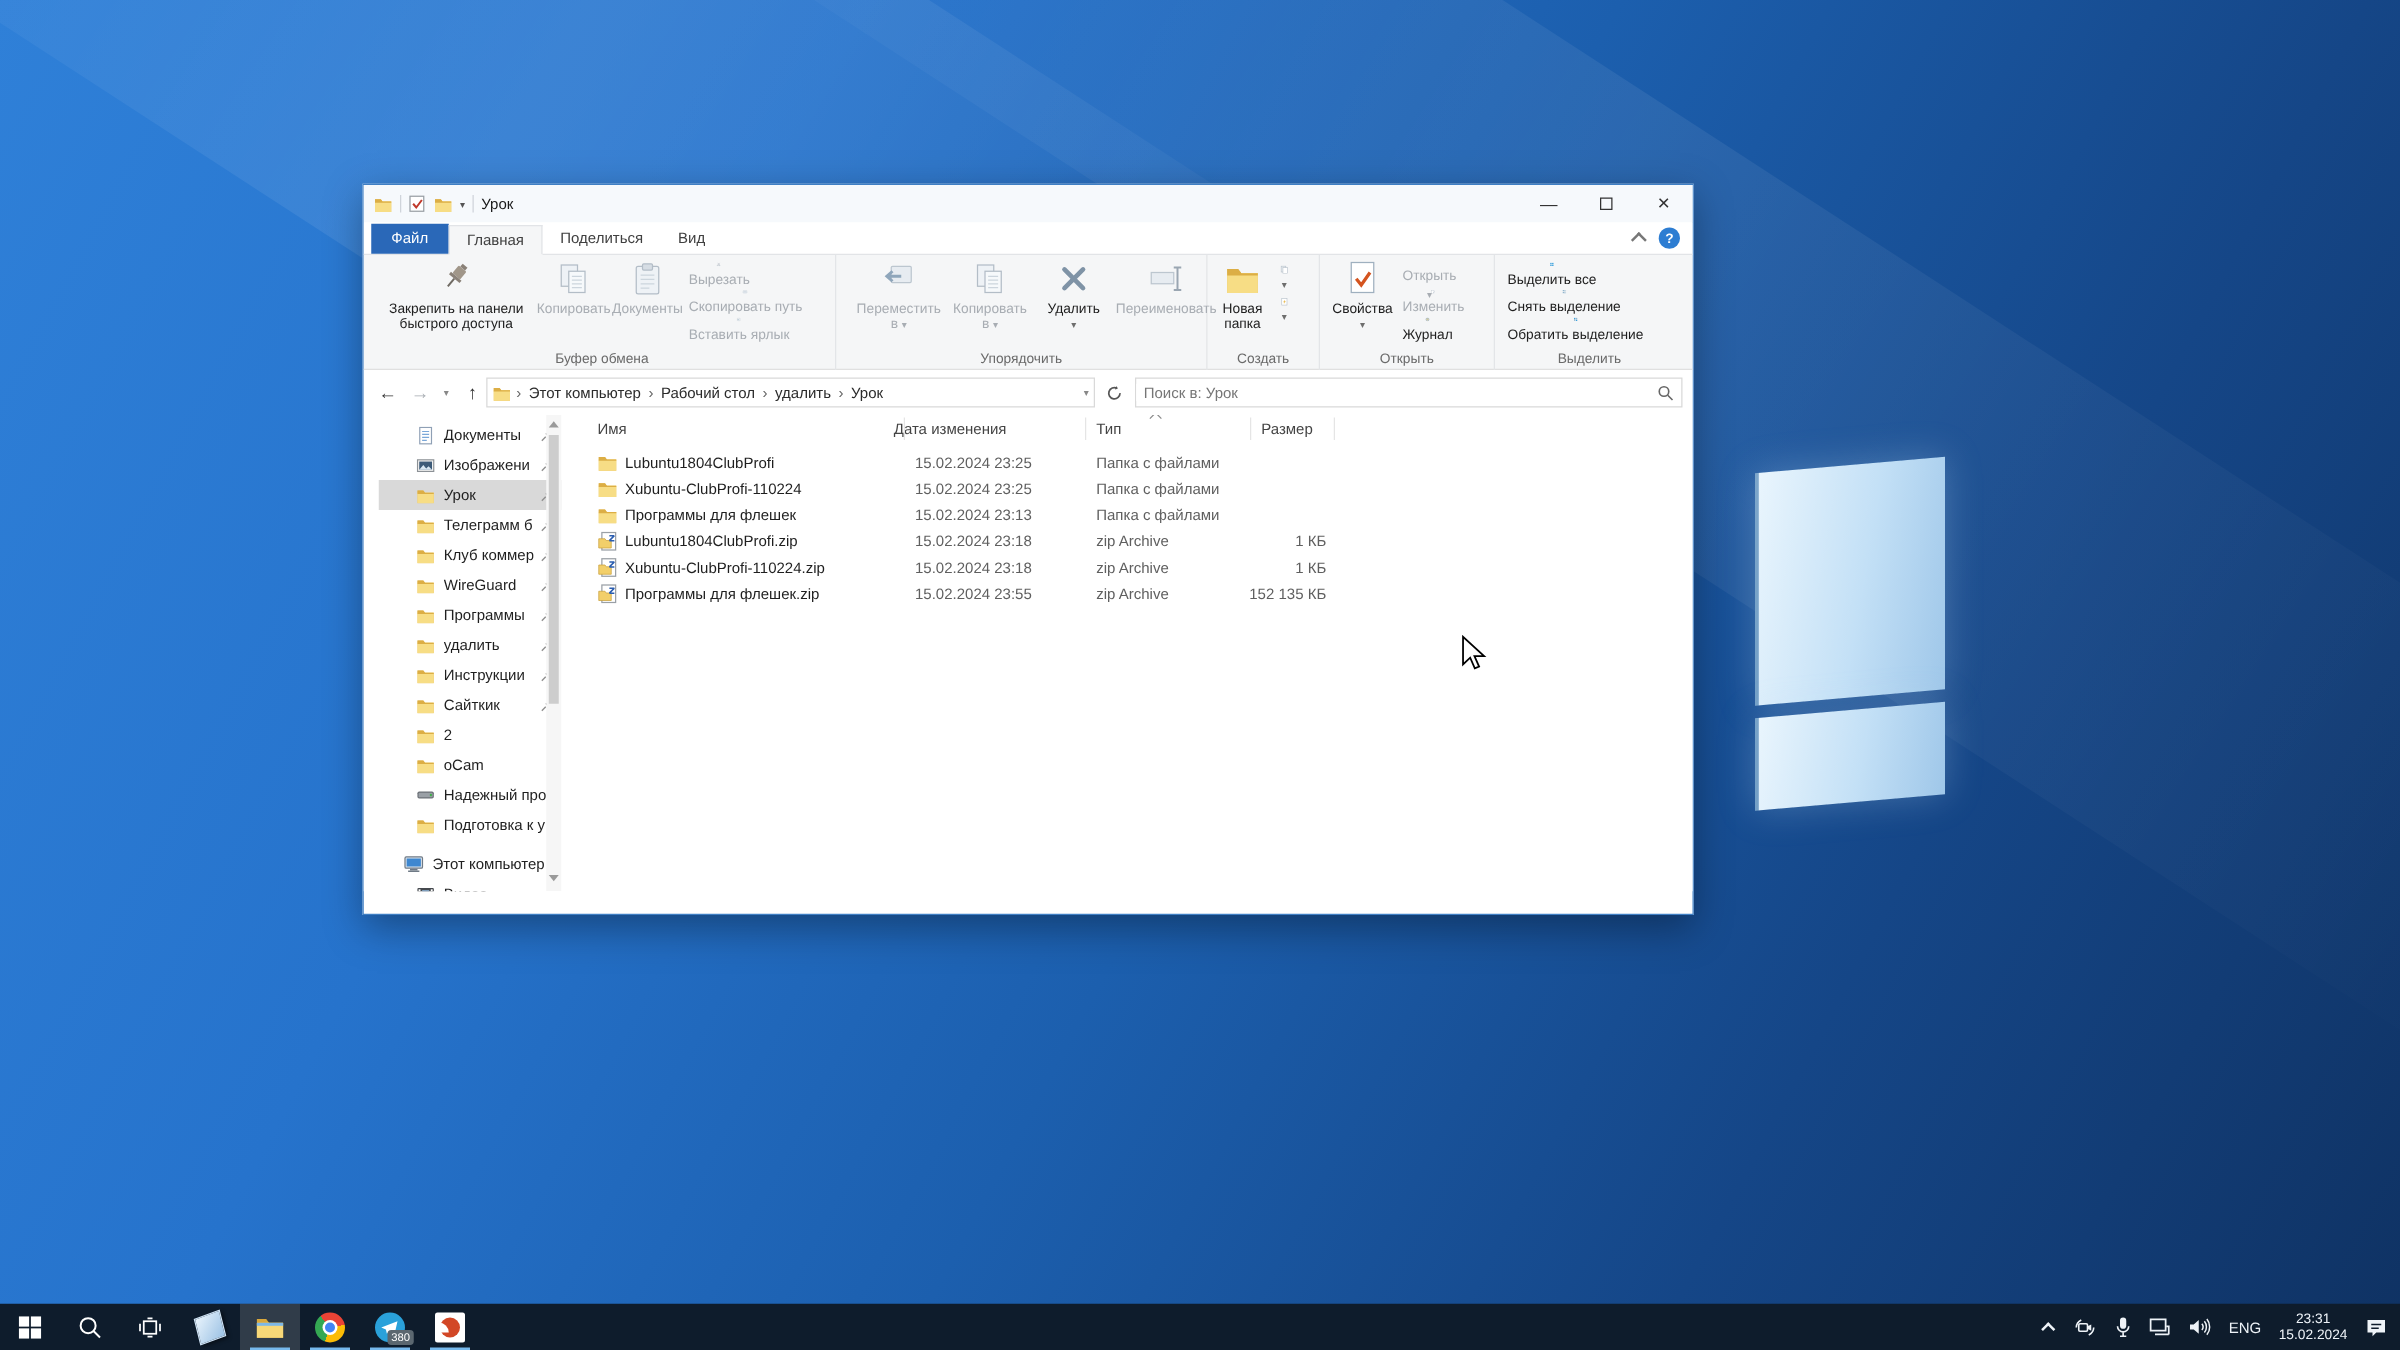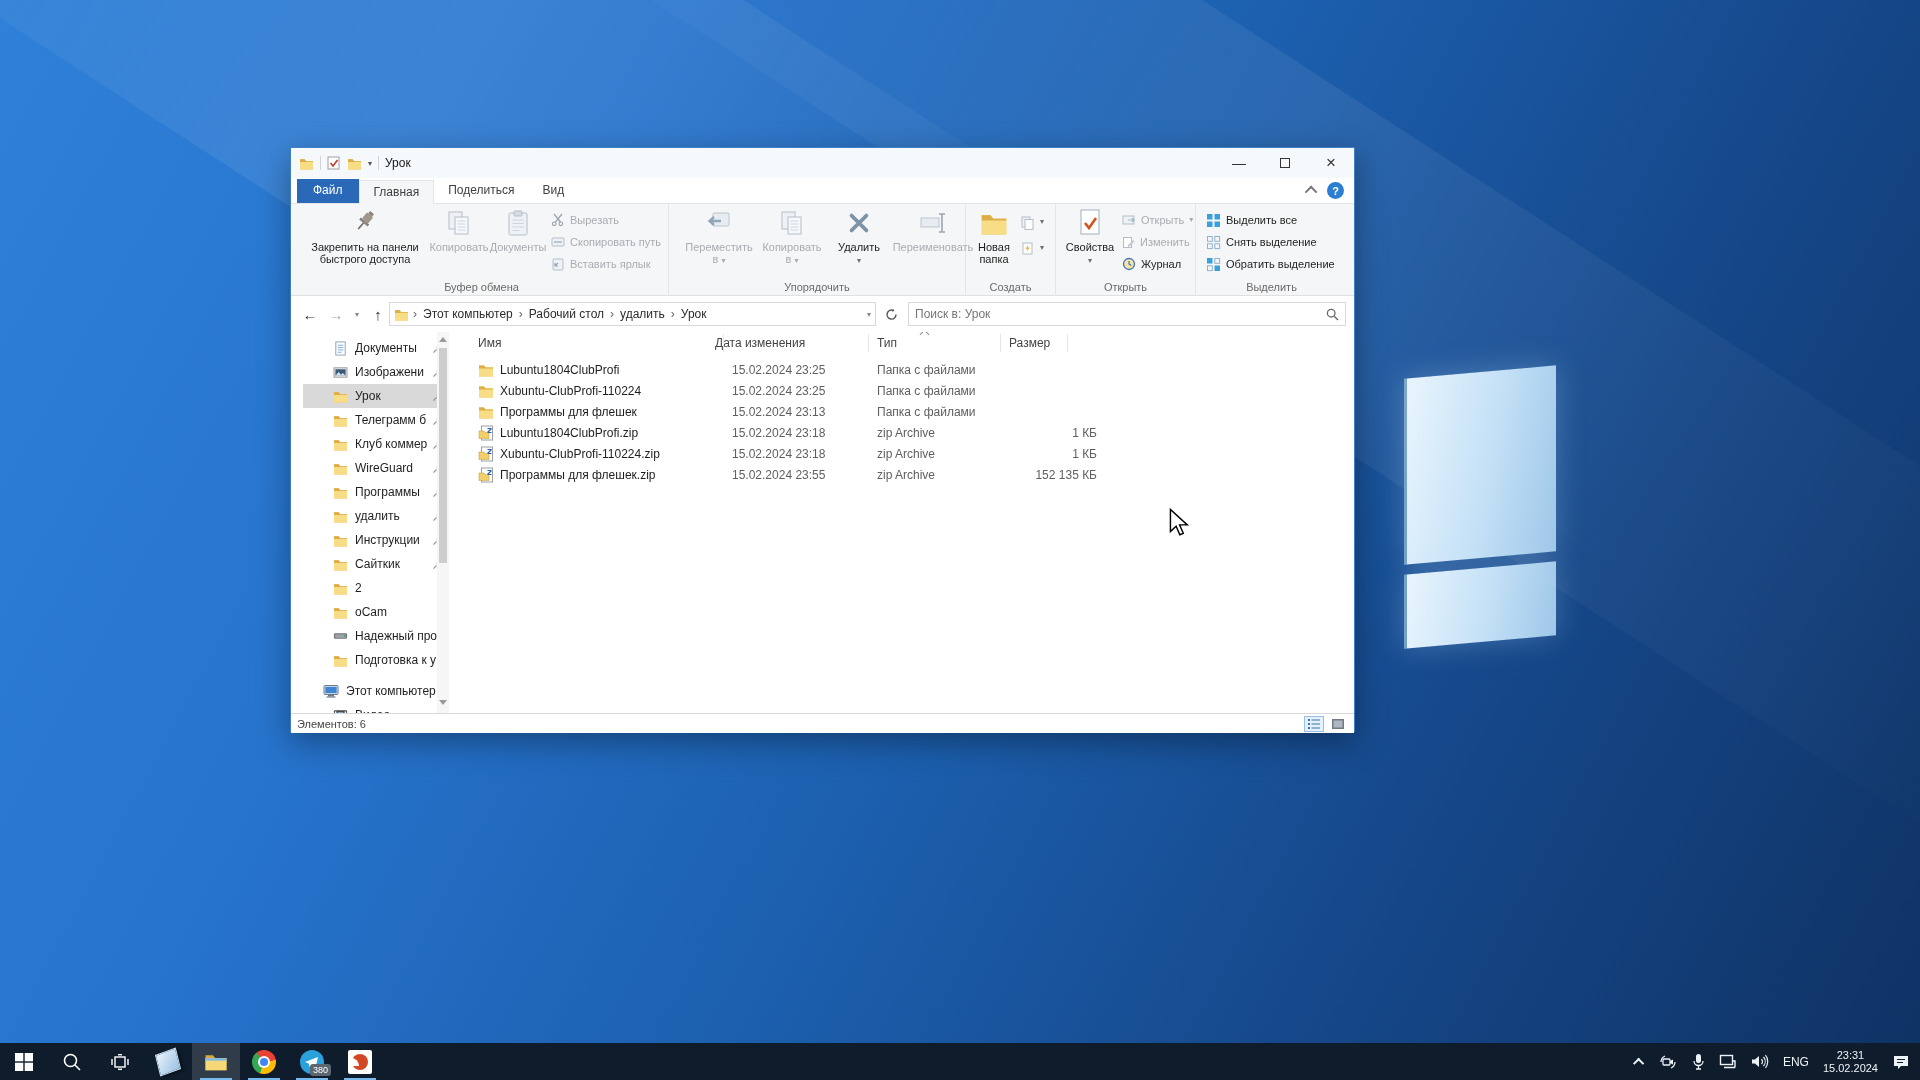--- a/index.html
+++ b/index.html
@@ -40,21 +40,21 @@
   .chev-up { width:9px; height:9px; border-left:2px solid #777; border-top:2px solid #777; transform:rotate(45deg) translateY(2px); }
   .helpbtn { width:17px; height:17px; border-radius:50%; background:#2d7dd2; color:#fff; font-size:11px; font-weight:bold; display:flex; align-items:center; justify-content:center; }
 
   
   .ribbon { position:absolute; left:0; top:56px; width:100%; height:92px; background:#f5f6f7; border-bottom:1px solid #e0e0e0; }
   .grp { position:absolute; top:0; height:92px; border-right:1px solid #e3e5e8; }
   .grplabel { position:absolute; bottom:3px; left:0; width:100%; text-align:center; color:#6a6a6a; font-size:11px; }
   .rbtn { position:absolute; top:4px; display:flex; flex-direction:column; align-items:center; }
   .rlabel { font-size:11px; line-height:12px; text-align:center; color:#1e1e1e; margin-top:3px; }
   .dis { color:#a8adb3 !important; }
-  .rsm { position:absolute; display:flex; align-items:center; gap:5px; font-size:11px; color:#1e1e1e; height:20px; }
+  .rsm { position:absolute; display:flex; align-items:center; gap:5px; font-size:11px; color:#1e1e1e; height:20px;flex-direction:column; }
   .caret { font-size:8px; color:#6e6e6e; line-height:8px; }
   .caret.dis { color:#b5bac0; }
 
   
   .addressbar { position:absolute; left:0; top:148px; width:100%; height:36px; background:#fff; display:flex; align-items:center; }
   .navbtn { display:flex; align-items:center; justify-content:center; width:26px; height:26px; font-size:15px; color:#333; }
   .navbtn.dis { color:#c6cacd; }
   .crumbbox { position:absolute; left:98px; top:6px; width:487px; height:24px; border:1px solid #d9d9d9; background:#fff; display:flex; align-items:center; padding:0 4px; gap:4px; }
   .crumb { color:#2b2b2b; padding:0 2px; white-space:nowrap; }
   .crumbsep { color:#666; font-size:12px; }
@@ -82,21 +82,21 @@
   .filepane { position:absolute; left:160px; top:0; width:905px; height:100%; }
   .fhead { position:absolute; top:0; left:0; width:100%; height:22px; color:#444; }
   .fhcol { position:absolute; top:4px; font-size:12px; }
   .fhsep { position:absolute; top:2px; width:1px; height:18px; background:#e5e5e5; }
   .sortcaret { position:absolute; top:-1px; left:470px; width:7px; height:7px; border-left:1.5px solid #8a8a8a; border-top:1.5px solid #8a8a8a; transform:rotate(45deg); }
   .frow { position:absolute; left:0; width:660px; height:21px; display:flex; align-items:center; }
   .fico { position:absolute; left:27px; }
   .fname { position:absolute; left:49px; color:#1f1f1f; white-space:nowrap; }
   .fdate { position:absolute; left:281px; color:#5f5f5f; }
   .ftype { position:absolute; left:426px; color:#5f5f5f; }
-  .fsize { position:absolute; left:470px; width:140px; text-align:right; color:#5f5f5f;margin-left:36px; }
+  .fsize { position:absolute; left:470px; width:140px; text-align:right; color:#5f5f5f; }
 
   
   .statusbar { position:absolute; left:0; top:565px; width:100%; height:20px; border-top:1px solid #d9d9d9; background:#fff; display:flex; align-items:center; }
   .stext { margin-left:6px; color:#444; font-size:11px; }
   .viewbtns { margin-left:auto; display:flex; gap:4px; padding-right:6px; }
   .vbtn { width:20px; height:16px; display:flex; align-items:center; justify-content:center; }
   .vbtn.on { border:1px solid #9ac0e8; background:#e4f0fb; }
 
   
   .cursor { position:absolute; left:1168px; top:508px; pointer-events:none; }
@@ -631,41 +631,20 @@
               <use href="#sym-zip"></use>
             </svg>
           <span class="fname">Программы для флешек.zip</span>
           <span class="fdate">15.02.2024 23:55</span>
           <span class="ftype">zip Archive</span>
           <span class="fsize">152 135 КБ</span>
         </div>
       </div>
     </div>
 
-    <div class="statusbar">
-      <span class="stext">Элементов: 6</span>
-      <div class="viewbtns">
-        <div class="vbtn on">
-          <svg width="14" height="12" viewBox="0 0 14 12">
-            <rect x="1" y="1" width="2" height="2" fill="#3f76b8"></rect>
-              <rect x="4.5" y="1" width="8.5" height="2" fill="#8fb3cc"></rect>
-            <rect x="1" y="5" width="2" height="2" fill="#3f76b8"></rect>
-              <rect x="4.5" y="5" width="8.5" height="2" fill="#8fb3cc"></rect>
-            <rect x="1" y="9" width="2" height="2" fill="#3f76b8"></rect>
-              <rect x="4.5" y="9" width="8.5" height="2" fill="#8fb3cc"></rect>
-          </svg>
-        </div>
-        <div class="vbtn">
-          <svg width="14" height="12" viewBox="0 0 14 12">
-            <rect x="1" y="1" width="12" height="10" fill="#6f7a86"></rect>
-            <rect x="2.5" y="2.5" width="9" height="7" fill="#aeb8c2"></rect>
-          </svg>
-        </div>
-      </div>
-    </div>
   </div>
 
   <svg class="cursor" width="22" height="30" viewBox="0 0 14 21">
     <path d="M1 1v15.5l4-3.8 2.6 6 2.4-1-2.6-5.9h5.4z" fill="#fff" stroke="#000" stroke-width="1"></path>
   </svg>
 </div>
 
 <div class="taskbar">
   <div class="tslot">
     <svg width="18" height="18" viewBox="0 0 18 18">

